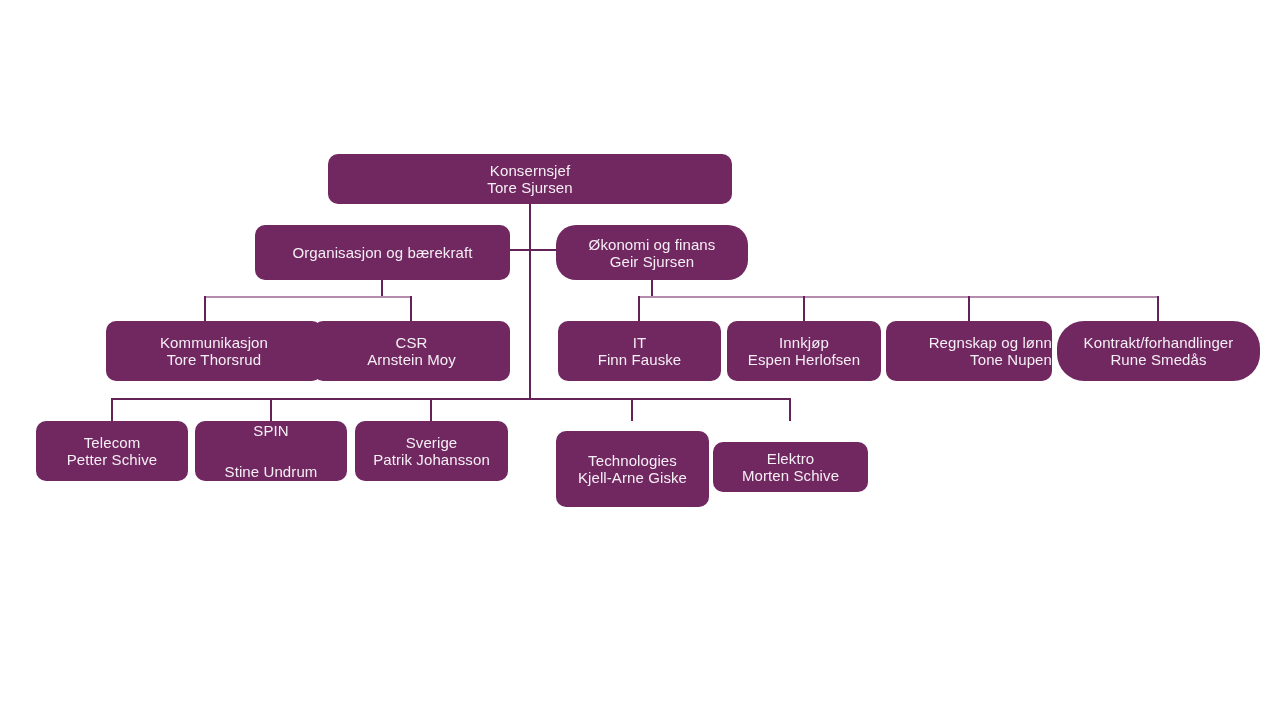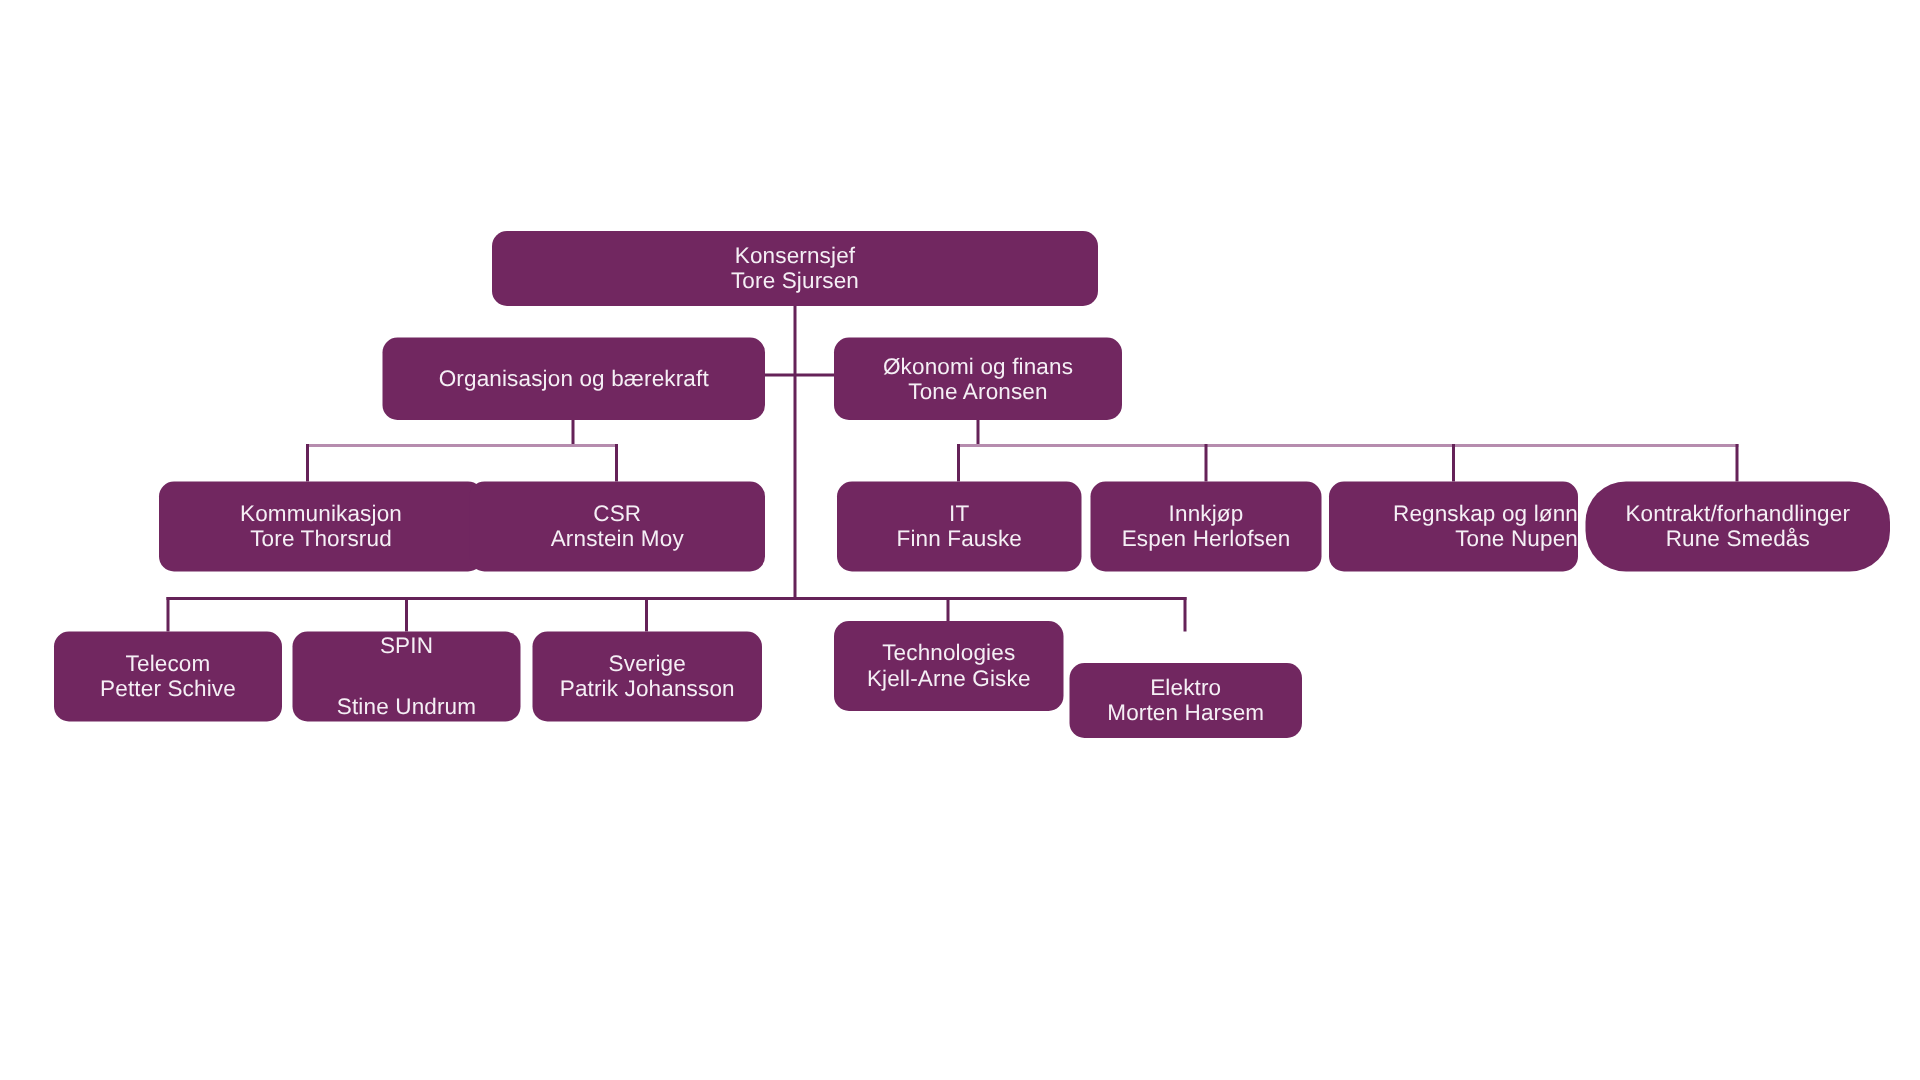--- a/index.html
+++ b/index.html
@@ -45,23 +45,23 @@
     <div class="line dark" style="left: 430px; top: 398px; width: 2px; height: 23px;"></div>
     <div class="line dark" style="left: 631px; top: 398px; width: 2px; height: 23px;"></div>
     <div class="line dark" style="left: 789px; top: 398px; width: 2px; height: 23px;"></div>
     <div class="node" style="left: 328px; top: 154px; width: 404px; height: 50px;">
       <div class="title">Konsernsjef</div>
       <div class="pname">Tore Sjursen</div>
     </div>
     <div class="node" style="left: 255px; top: 225px; width: 255px; height: 55px;">
       <div class="title">Organisasjon og bærekraft</div>
     </div>
-    <div class="node" style="left: 556px; top: 225px; width: 192px; height: 55px;">
+    <div class="node" style="left: 556px; top: 225px; width: 192px; height: 55px; border-radius: 20px;">
       <div class="title">Økonomi og finans</div>
-      <div class="pname">Tone Aronsen</div>
+      <div class="pname">Geir Sjursen</div>
     </div>
     <div class="node" style="left: 106px; top: 321px; width: 216px; height: 60px;">
       <div class="title">Kommunikasjon</div>
       <div class="pname">Tore Thorsrud</div>
     </div>
     <div class="node" style="left: 313px; top: 321px; width: 197px; height: 60px;">
       <div class="title">CSR</div>
       <div class="pname">Arnstein Moy</div>
     </div>
     <div class="node" style="left: 558px; top: 321px; width: 163px; height: 60px;">
@@ -85,21 +85,21 @@
       <div class="pname">Petter Schive</div>
     </div>
     <div class="node" style="left: 195px; top: 421px; width: 152px; height: 60px; gap: 24px;">
       <div class="title">SPIN</div>
       <div class="pname">Stine Undrum</div>
     </div>
     <div class="node" style="left: 355px; top: 421px; width: 153px; height: 60px;">
       <div class="title">Sverige</div>
       <div class="pname">Patrik Johansson</div>
     </div>
-    <div class="node" style="left: 556px; top: 414px; width: 153px; height: 60px; justify-content: center;">
+    <div class="node" style="left: 556px; top: 431px; width: 153px; height: 76px; justify-content: center;">
       <div class="title">Technologies</div>
       <div class="pname">Kjell-Arne Giske</div>
     </div>
     <div class="node" style="left: 713px; top: 442px; width: 155px; height: 50px; text-align: center;">
       <div class="title">Elektro</div>
-      <div class="pname">Morten Harsem</div>
+      <div class="pname">Morten Schive</div>
     </div>
   </div>
 
 </body></html>

